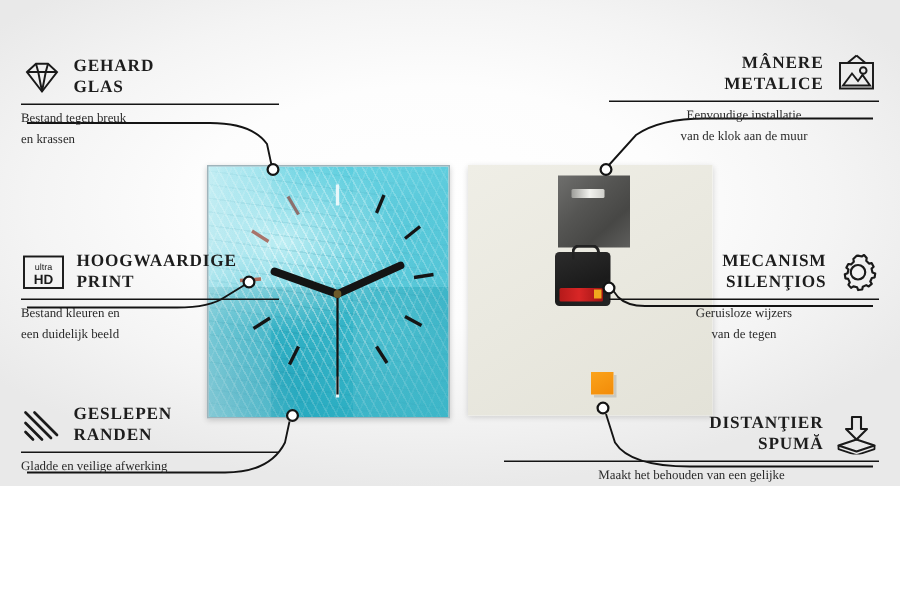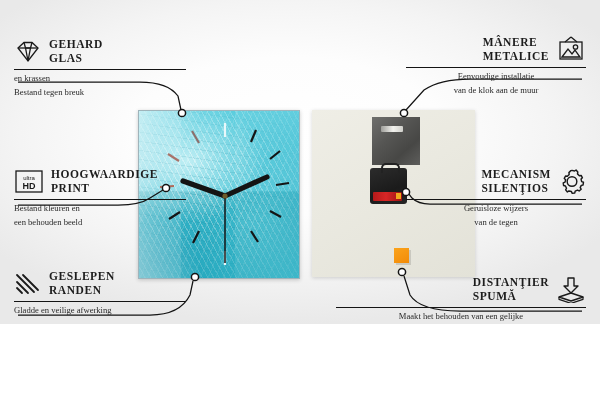--- a/index.html
+++ b/index.html
@@ -16,21 +16,21 @@
   }
   
   .feat{position:absolute;}
   .feat .hrow{display:flex;align-items:center;gap:7px;}
   .feat.right .hrow{flex-direction:row;justify-content:flex-end;}
   .feat .ttl{
     font-size:11.5px;font-weight:700;letter-spacing:.55px;
     color:#1d1d1d;line-height:13.5px;text-transform:uppercase;
     font-family:"Liberation Serif",serif;
   }
-  .feat.right .ttl{text-align:left;}
+  .feat.right .ttl{text-align:right;}
   .feat .rule{
     height:1px;background:#141414;margin-top:4px;
   }
   .feat .sub{
     font-size:8.6px;color:#2a2a2a;line-height:11.2px;
     margin-top:3px;font-family:"Liberation Serif",serif;
   }
   .feat.right .sub{text-align:center;}
   .ico{flex:0 0 auto;display:block;}
   
@@ -187,39 +187,39 @@
             <path d="M18 2.5 L16.5 8 L14 21"></path>
           <path d="M11.5 8 H16.5"></path>
         </g>
       </svg>
       <div>
         <div class="ttl">GEHARD</div>
         <div class="ttl">GLAS</div>
       </div>
     </div>
     <div class="rule"></div>
+    <div class="sub">Bestand tegen breuk</div>
     <div class="sub">en krassen</div>
-    <div class="sub">Bestand tegen breuk</div>
   </div>
 
   <div class="feat left" style="left:14px;top:168px;width:172px;">
     <div class="hrow">
       <svg class="ico" width="30" height="25" viewBox="0 0 30 25">
         <rect x="2" y="2" width="26" height="21" fill="none" stroke="#1a1a1a" stroke-width="1.3"></rect>
         <text x="15" y="11" font-family="Liberation Sans, sans-serif" font-size="6" fill="#1a1a1a" text-anchor="middle">ultra</text>
         <text x="15" y="20" font-family="Liberation Sans, sans-serif" font-size="9" font-weight="bold" fill="#1a1a1a" text-anchor="middle">HD</text>
       </svg>
       <div>
         <div class="ttl">HOOGWAARDIGE</div>
         <div class="ttl">PRINT</div>
       </div>
     </div>
     <div class="rule"></div>
     <div class="sub">Bestand kleuren en</div>
-    <div class="sub">een behouden beeld</div>
+    <div class="sub">een duidelijk beeld</div>
   </div>
 
   <div class="feat left" style="left:14px;top:270px;width:172px;">
     <div class="hrow">
       <svg class="ico" width="28" height="24" viewBox="0 0 28 24">
         <g stroke="#1a1a1a" stroke-width="1.8" stroke-linecap="round">
           <line x1="3" y1="3" x2="20" y2="20"></line>
           <line x1="3" y1="10" x2="14" y2="21"></line>
           <line x1="3" y1="16" x2="8" y2="21"></line>
           <line x1="9" y1="3" x2="24" y2="18"></line>

